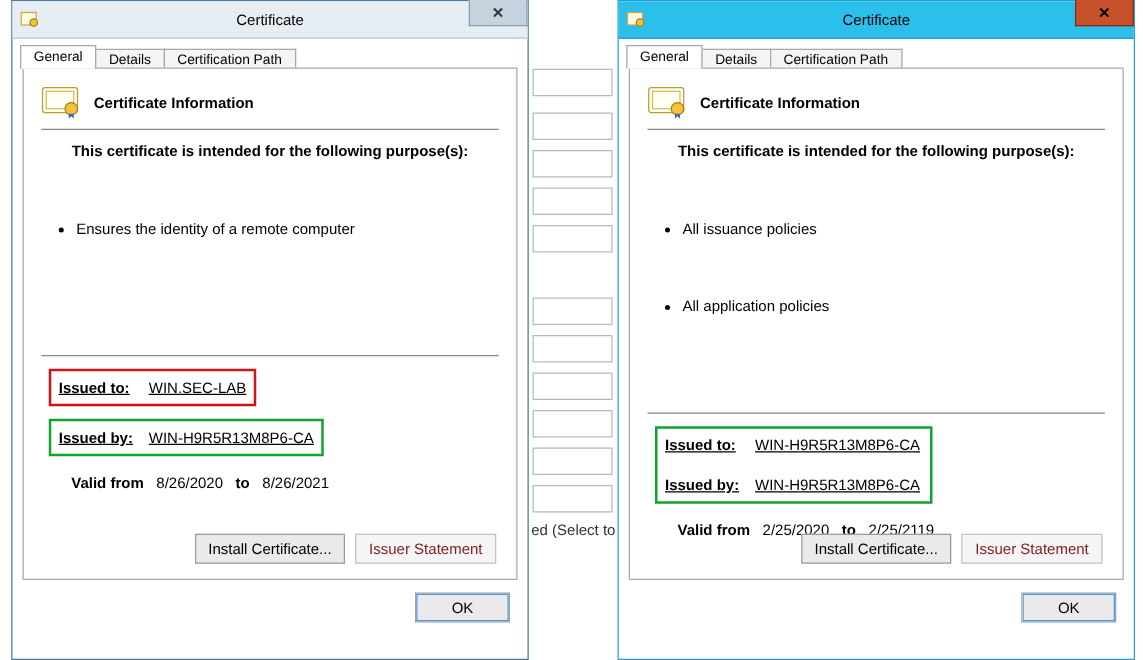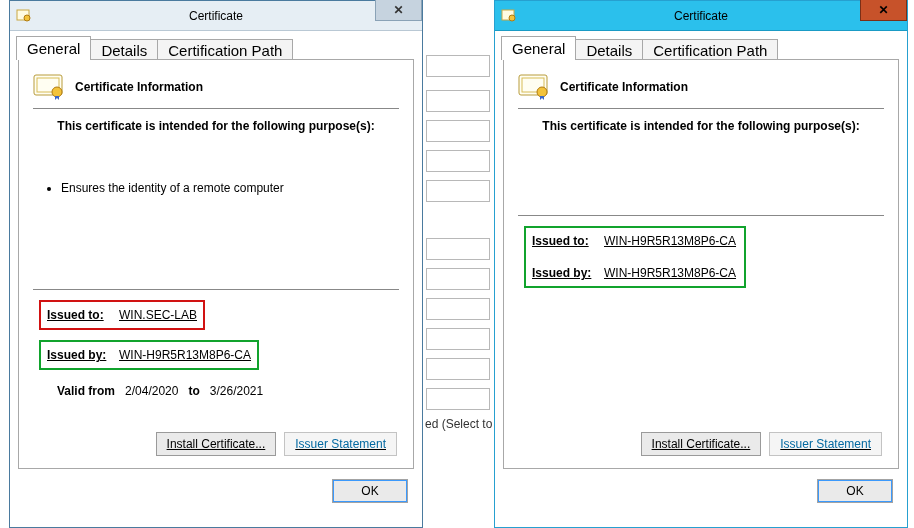--- a/index.html
+++ b/index.html
@@ -94,21 +94,21 @@
   .tabrow {
     display:flex;
     align-items:flex-end;
     margin-top: 4px;
     margin-left: 6px;
   }
   .tab {
     border:1px solid #a8a8a8;
     border-bottom:none;
     background:#fff;
-    font-size:15px;
+    font-size:11px;
     padding: 2px 10px;
     margin-right: -1px;
     position: relative;
     top:1px;
     cursor:default;
   }
   .tab.active {
     z-index:2;
     background:#fff;
     padding-top:3px;
@@ -148,33 +148,32 @@
     margin-top: 0px;
   }
   .hl-red { border-color:#d11212;}
   .hl-green { border-color:#11a32d;}
   .btn-row {
     display:flex;
     justify-content:flex-end;
     gap:8px;
     margin-top: 8px;
     padding-right:4px;
-    text-decoration:underline;
   }
   .btn {
     font-size:12px;
     height:22px;
     padding: 0 10px;
     border:1px solid #9a9a9a;
     background:#eaeaea;
     cursor:default;
     display:inline-flex;
     align-items:center;
   }
-  .btn.disabled { color:#0369a1; border-color:#c3c3c3; background:#f5f5f5;}
+  .btn.disabled { color:#7f1d1d; border-color:#c3c3c3; background:#f5f5f5;}
   .ok-row {
     display:flex;
     justify-content:flex-end;
     padding: 0 14px 12px 0;
   }
   .ok-btn {
     width:74px;
     height:22px;
     border:1px solid #a3a3a3;
     background:#eaeaea;
@@ -261,25 +260,25 @@
       <div class="hl-box hl-green">
         <div class="info-row" style="margin-left:4px;">
           <span class="info-label">Issued by:</span>
           <span>WIN-H9R5R13M8P6-CA</span>
         </div>
       </div>
 
       <div class="valid-row">
         <b>Valid from</b>
         <span>&nbsp;</span>
-        <span>2/04/2020</span>
+        <span>8/26/2020</span>
         <span>&nbsp;</span>
         <b>to</b>
         <span>&nbsp;</span>
-        <span>3/26/2021</span>
+        <span>8/26/2021</span>
       </div>
     </div>
 
     <div class="btn-row" style="position:absolute; bottom:12px; right:12px;">
       <div class="btn">Install Certificate...</div>
       <div class="btn disabled">Issuer Statement</div>
     </div>
   </div>
 
   <div class="ok-row">
@@ -314,37 +313,50 @@
             <rect x="1" y="1" width="28" height="20" rx="2" fill="#fffef2" stroke="#b89b3a"></rect>
             <rect x="4" y="4" width="22" height="14" fill="none" stroke="#d7bb56"></rect>
             <circle cx="24" cy="18" r="5" fill="#f3c33b" stroke="#b07b12"></circle>
             <path d="M22 22 L22 26 L24 24 L26 26 L26 22 Z" fill="#3a66c8"></path>
           </svg>
       </span>
       <span class="cert-heading">Certificate Information</span>
     </div>
     <div class="hr"></div>
     <div class="purpose-line">This certificate is intended for the following purpose(s):</div>
+    <ul class="purpose-list">
+      <li>All issuance policies</li>
+      <li>All application policies</li>
+    </ul>
 
     <div style="height:72px"></div>
     <div class="hr"></div>
 
     <div class="info-section">
       <div class="hl-box hl-green" style="padding:2px 8px 2px 2px;">
         <div class="info-row" style="margin-left:4px;">
           <span class="info-label">Issued to:</span>
           <span>WIN-H9R5R13M8P6-CA</span>
         </div>
         <div style="height:10px"></div>
         <div class="info-row" style="margin-left:4px;">
           <span class="info-label">Issued by:</span>
           <span>WIN-H9R5R13M8P6-CA</span>
         </div>
       </div>
 
+      <div class="valid-row">
+        <b>Valid from</b>
+        <span>&nbsp;</span>
+        <span>2/25/2020</span>
+        <span>&nbsp;</span>
+        <b>to</b>
+        <span>&nbsp;</span>
+        <span>2/25/2119</span>
+      </div>
     </div>
 
     <div class="btn-row" style="position:absolute; bottom:12px; right:12px;">
       <div class="btn">Install Certificate...</div>
       <div class="btn disabled">Issuer Statement</div>
     </div>
   </div>
 
   <div class="ok-row">
     <div class="ok-btn">OK</div>

